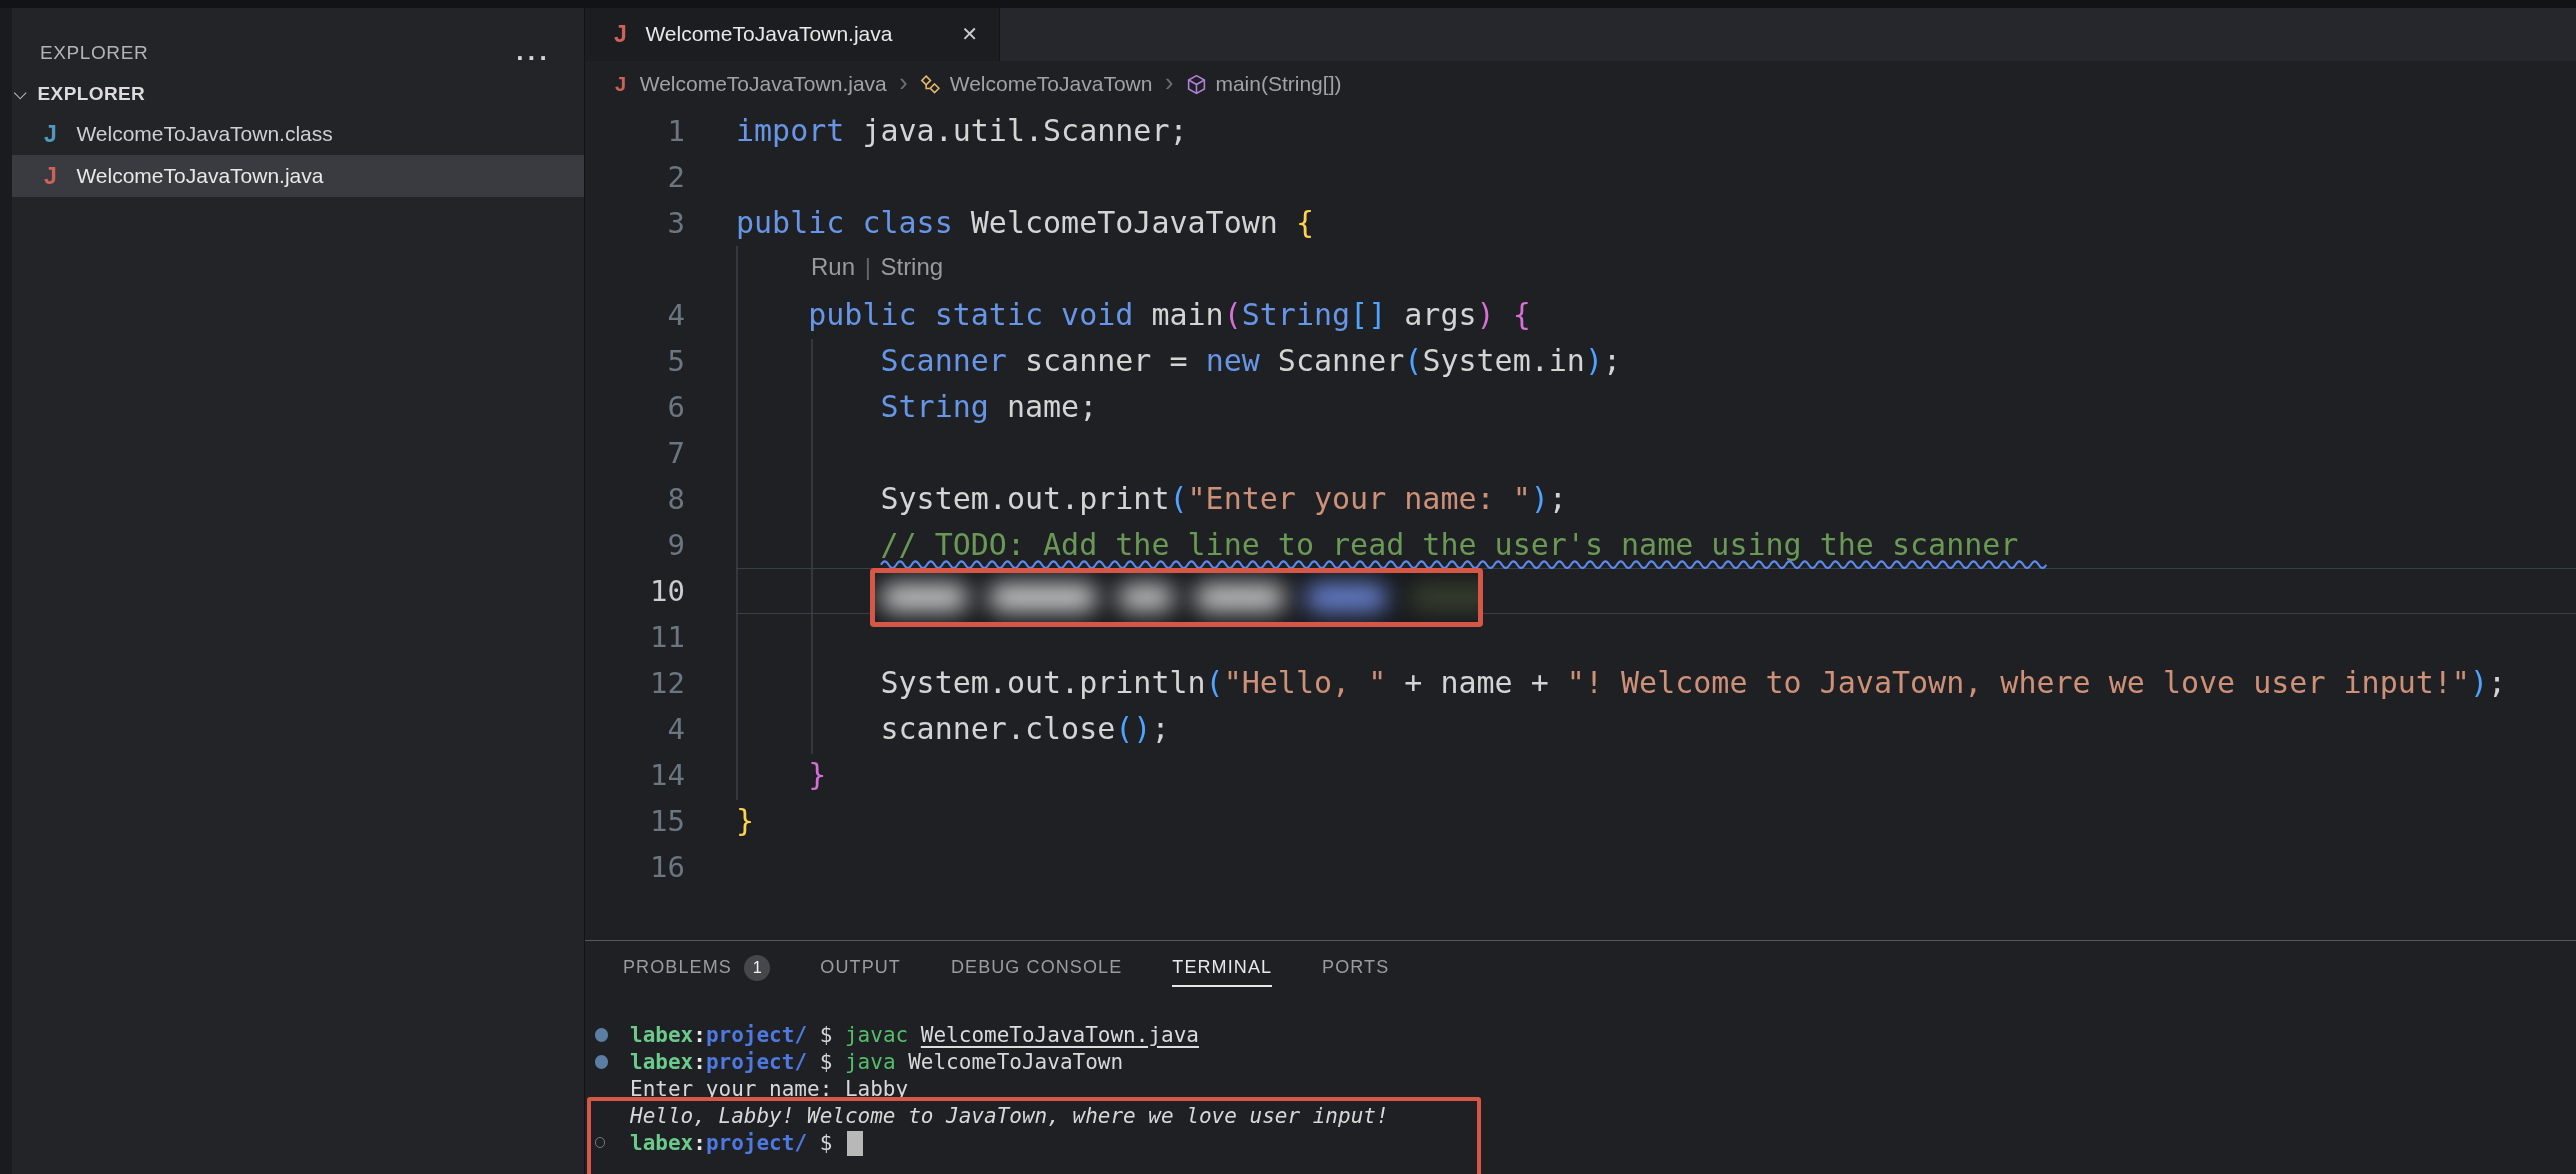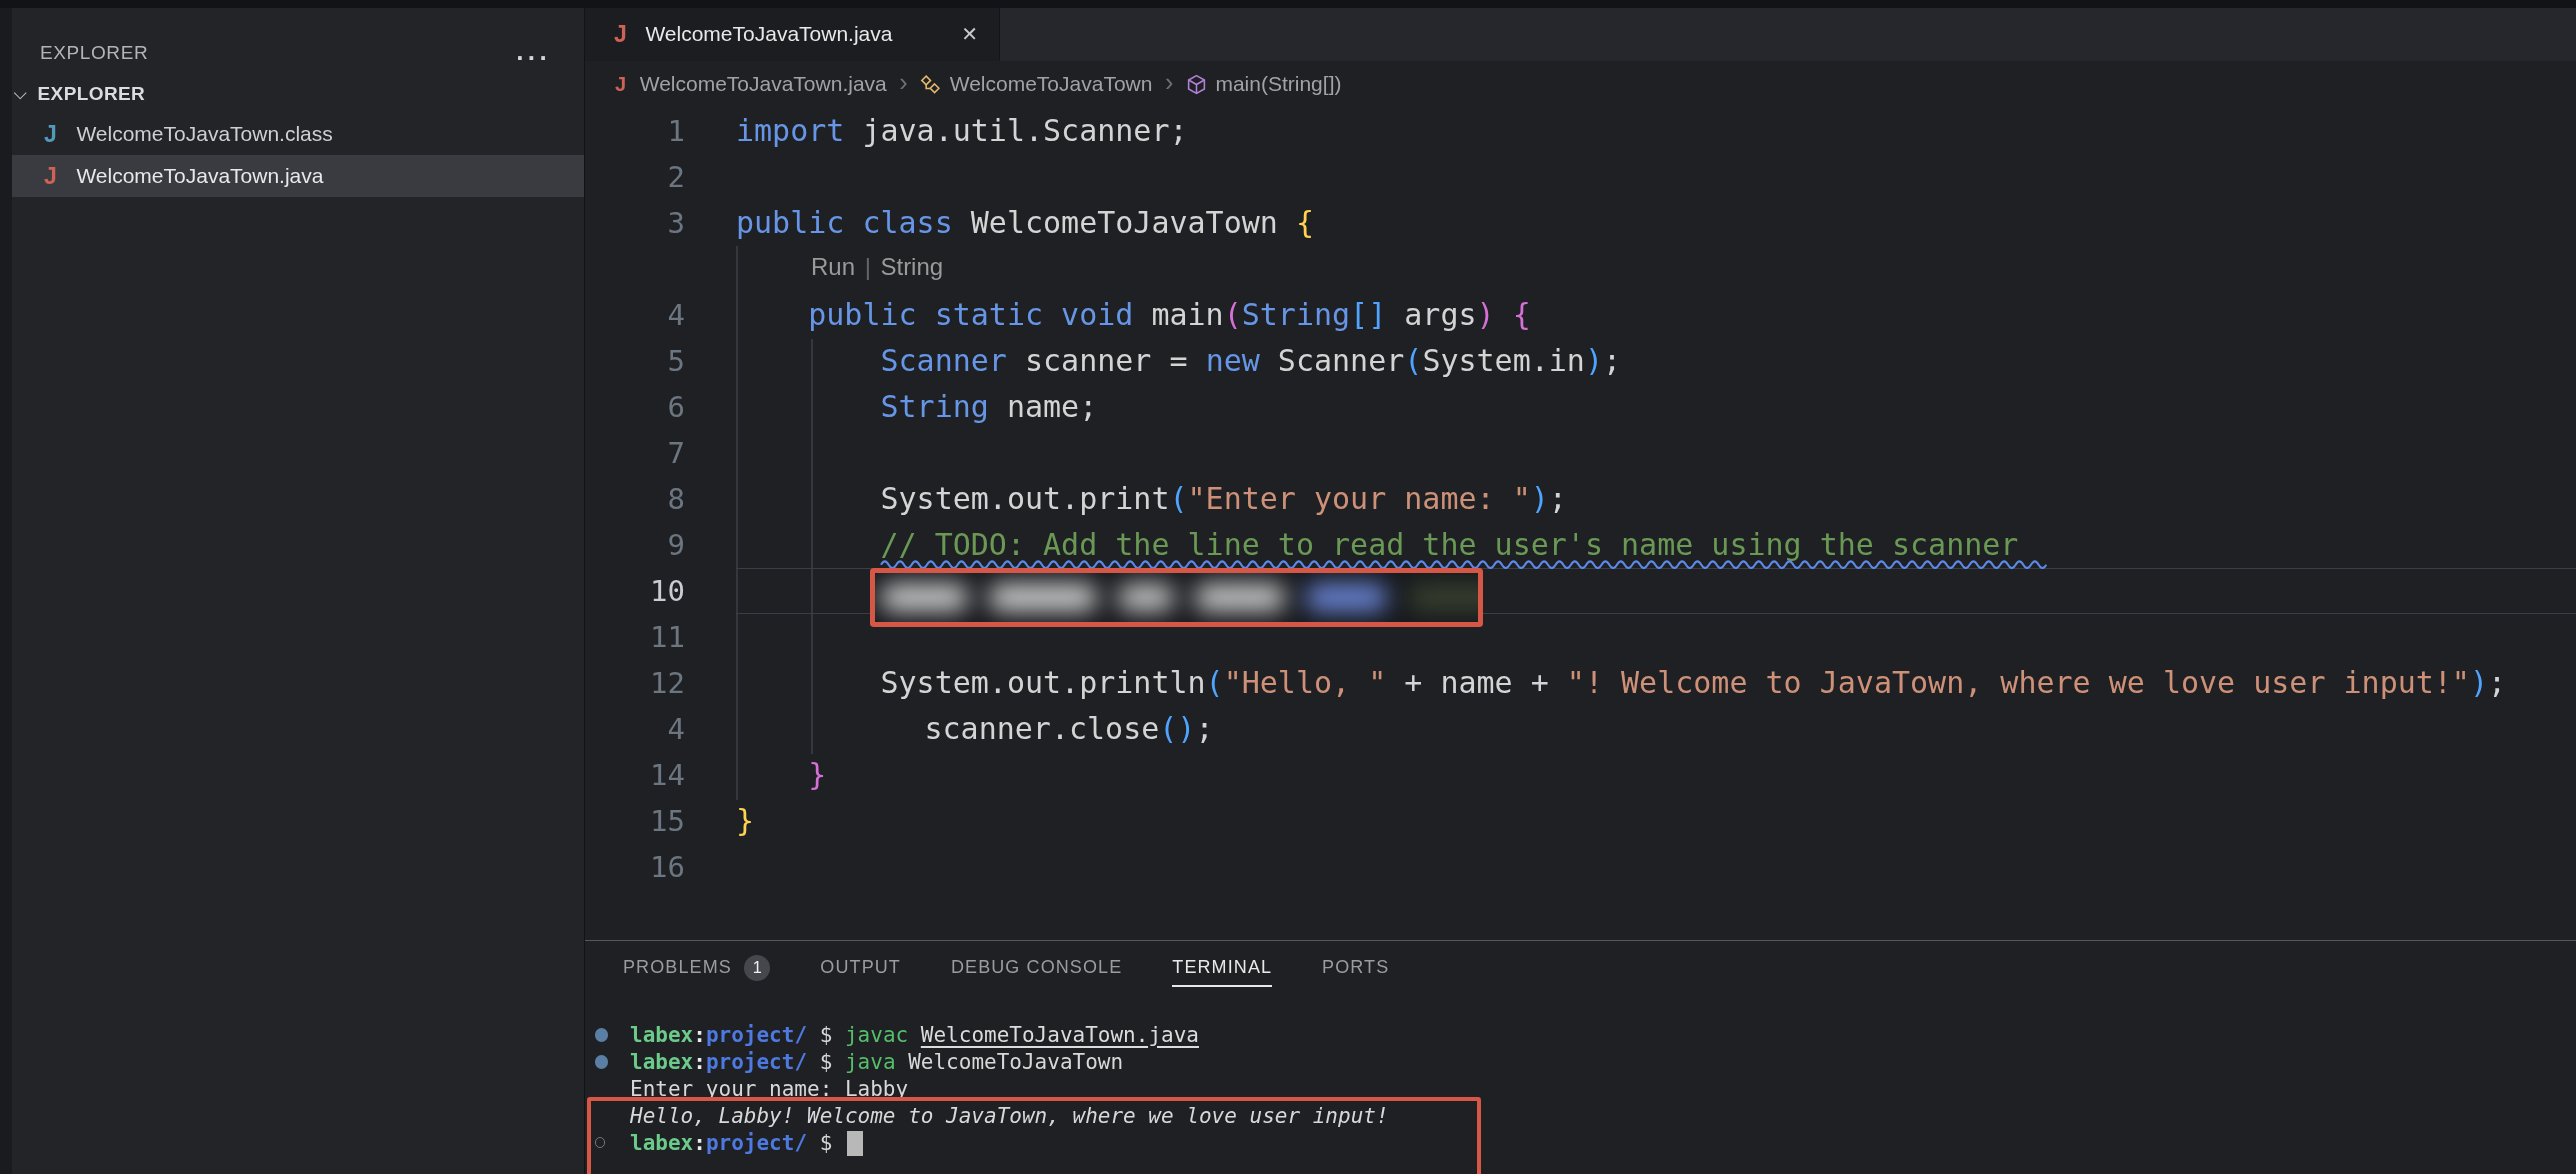--- a/index.html
+++ b/index.html
@@ -188,21 +188,21 @@
           <div class="row">
             <div class="ln">11</div>
             <div class="lc"></div>
           </div>
           <div class="row">
             <div class="ln">12</div>
             <div class="lc"><span style="color: rgb(212, 212, 212);">        System.out.println</span><span style="color: rgb(79, 164, 255);">(</span><span style="color: rgb(206, 145, 120);">"Hello, "</span><span style="color: rgb(212, 212, 212);"> + name + </span><span style="color: rgb(206, 145, 120);">"! Welcome to JavaTown, where we love user input!"</span><span style="color: rgb(79, 164, 255);">)</span><span style="color: rgb(212, 212, 212);">;</span></div>
           </div>
           <div class="row">
             <div class="ln">4</div>
-            <div class="lc"><span style="color: rgb(212, 212, 212); margin-left: 44px;">        scanner.close</span><span style="color: rgb(79, 164, 255);">(</span><span style="color: rgb(79, 164, 255);">)</span><span style="color: rgb(212, 212, 212);">;</span></div>
+            <div class="lc"><span style="color: rgb(212, 212, 212);">        scanner.close</span><span style="color: rgb(79, 164, 255);">(</span><span style="color: rgb(79, 164, 255);">)</span><span style="color: rgb(212, 212, 212);">;</span></div>
           </div>
           <div class="row">
             <div class="ln">14</div>
             <div class="lc"><span style="color: rgb(212, 212, 212);">    </span><span style="color: rgb(214, 112, 214);">}</span></div>
           </div>
           <div class="row">
             <div class="ln">15</div>
             <div class="lc"><span style="color: rgb(255, 211, 79);">}</span></div>
           </div>
           <div class="row">

